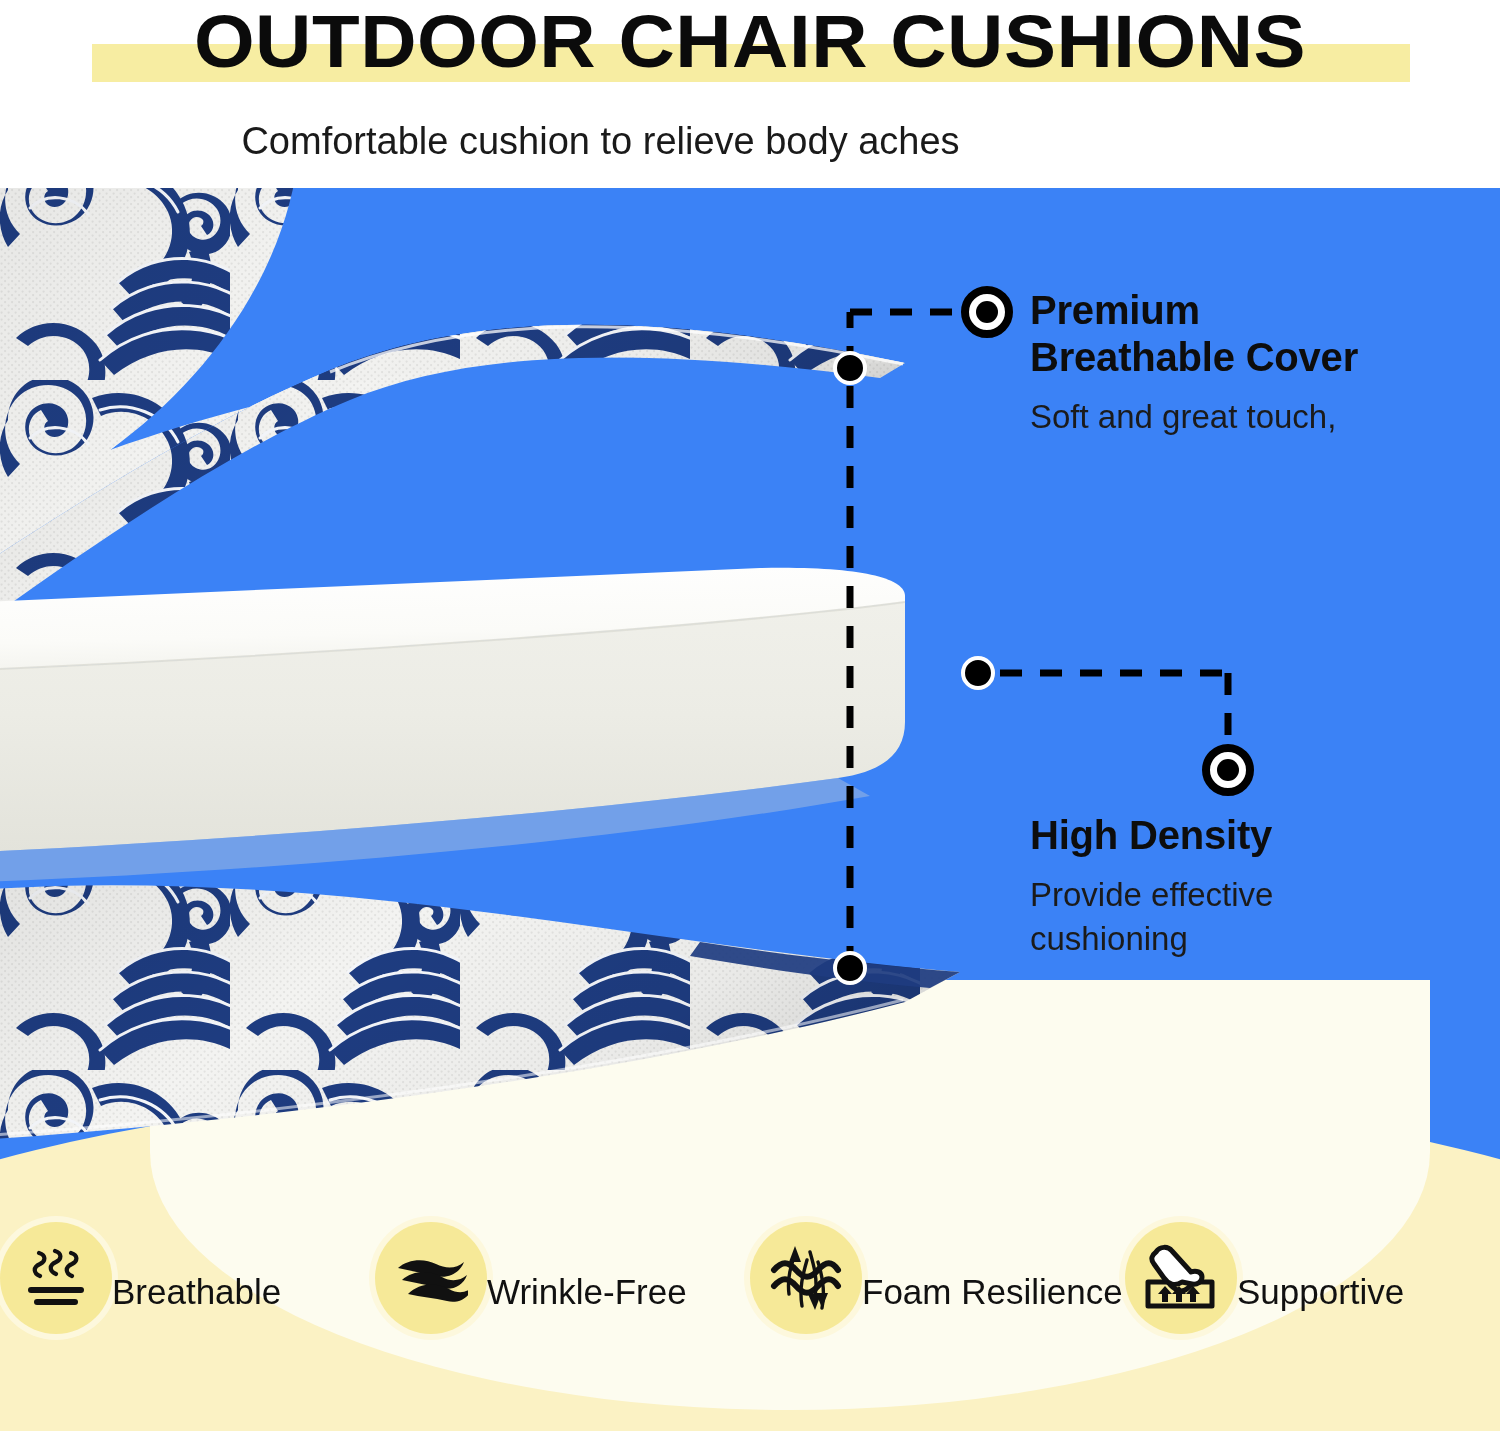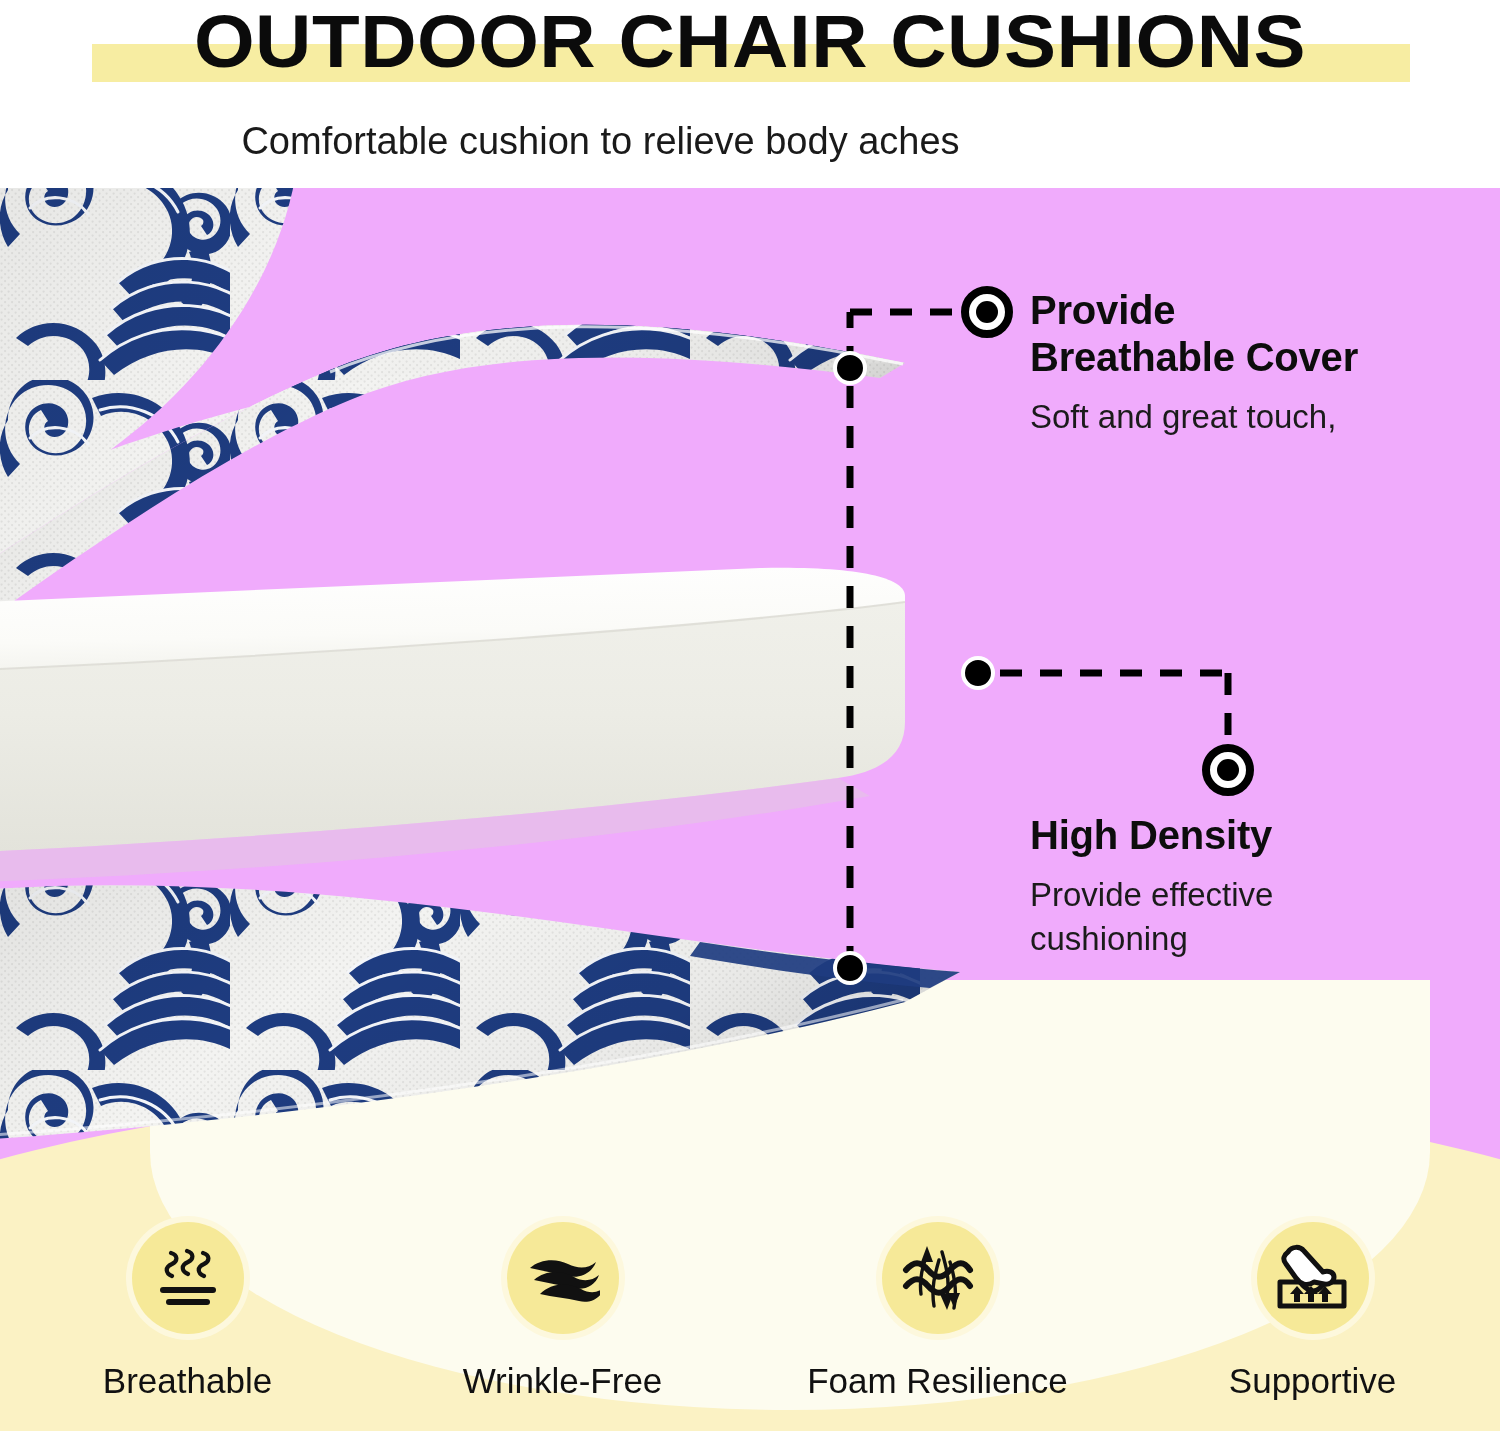--- a/index.html
+++ b/index.html
@@ -10,21 +10,21 @@
     height: 1431px;
     overflow: hidden;
     background: #ffffff;
     font-family: "Liberation Sans", "DejaVu Sans", sans-serif;
   }
 
   #page {
     position: relative;
     width: 1500px;
     height: 1431px;
-    background: #f0abfc;
+    background: #3b82f6;
     overflow: hidden;
   }
 
   
   .header-bg {
     position: absolute;
     left: 0; top: 0;
     width: 1500px; height: 188px;
     background: #ffffff;
   }
@@ -125,21 +125,21 @@
   .features {
     position: absolute;
     left: 0; top: 1222px;
     width: 1500px; height: 200px;
     display: flex;
     align-items: flex-start;
   }
   .feature {
     flex: 1 1 0;
     display: flex;
-    flex-direction: column;
+    flex-direction: row;
     align-items: center;
   }
   .feature-circle {
     width: 112px; height: 112px;
     border-radius: 50%;
     background: #f6e998;
     box-shadow: 0 0 0 6px #fdf8dd;
     display: flex;
     align-items: center;
     justify-content: center;
@@ -349,21 +349,21 @@
     </g>
   </svg>
 
   <div class="header-bg"></div>
   <div class="title-highlight"></div>
   <h1 class="page-title">OUTDOOR CHAIR CUSHIONS</h1>
   <p class="page-subtitle">Comfortable cushion to relieve body aches</p>
 
   <div class="callout" id="callout-1">
     <div class="callout-title">
-      <span>Provide</span><br>
+      <span>Premium</span><br>
       <span>Breathable Cover</span>
     </div>
     <div class="callout-desc">
       <span>Soft and great touch,</span><br>
     </div>
   </div>
 
   <div class="callout" id="callout-2">
     <div class="callout-title">
       <span>High Density</span><br>

